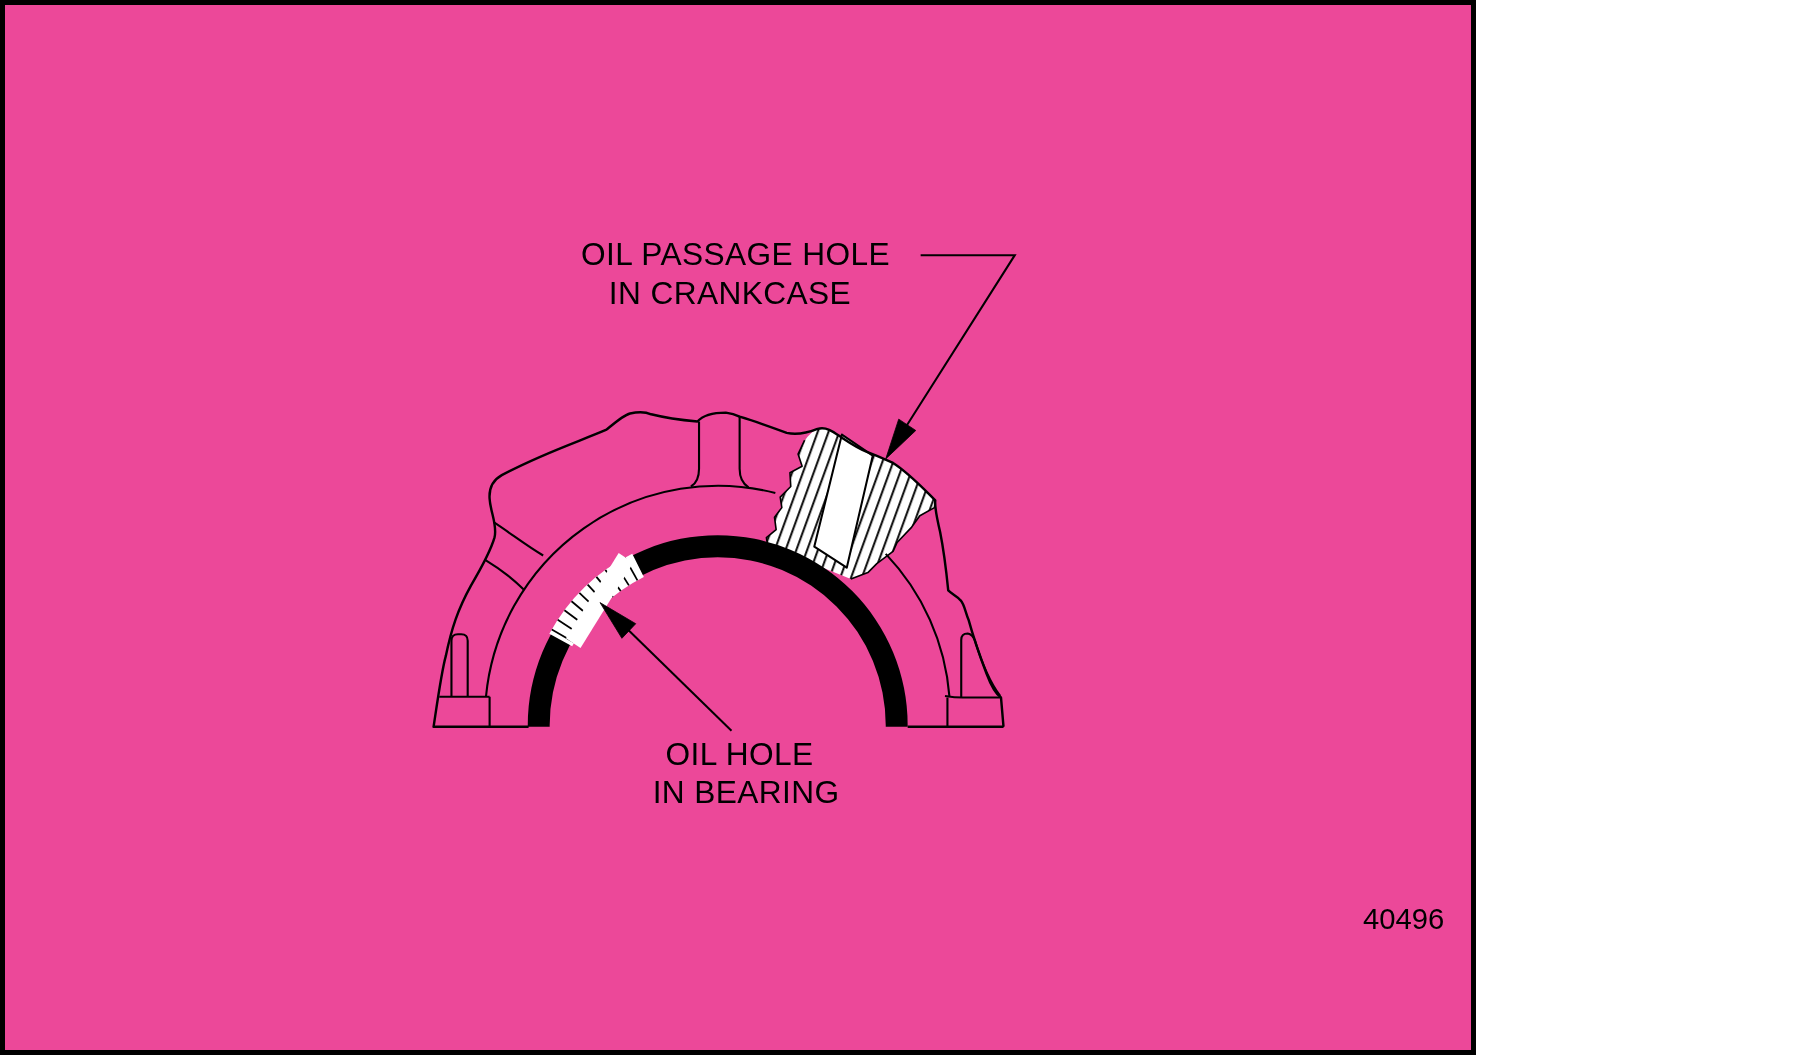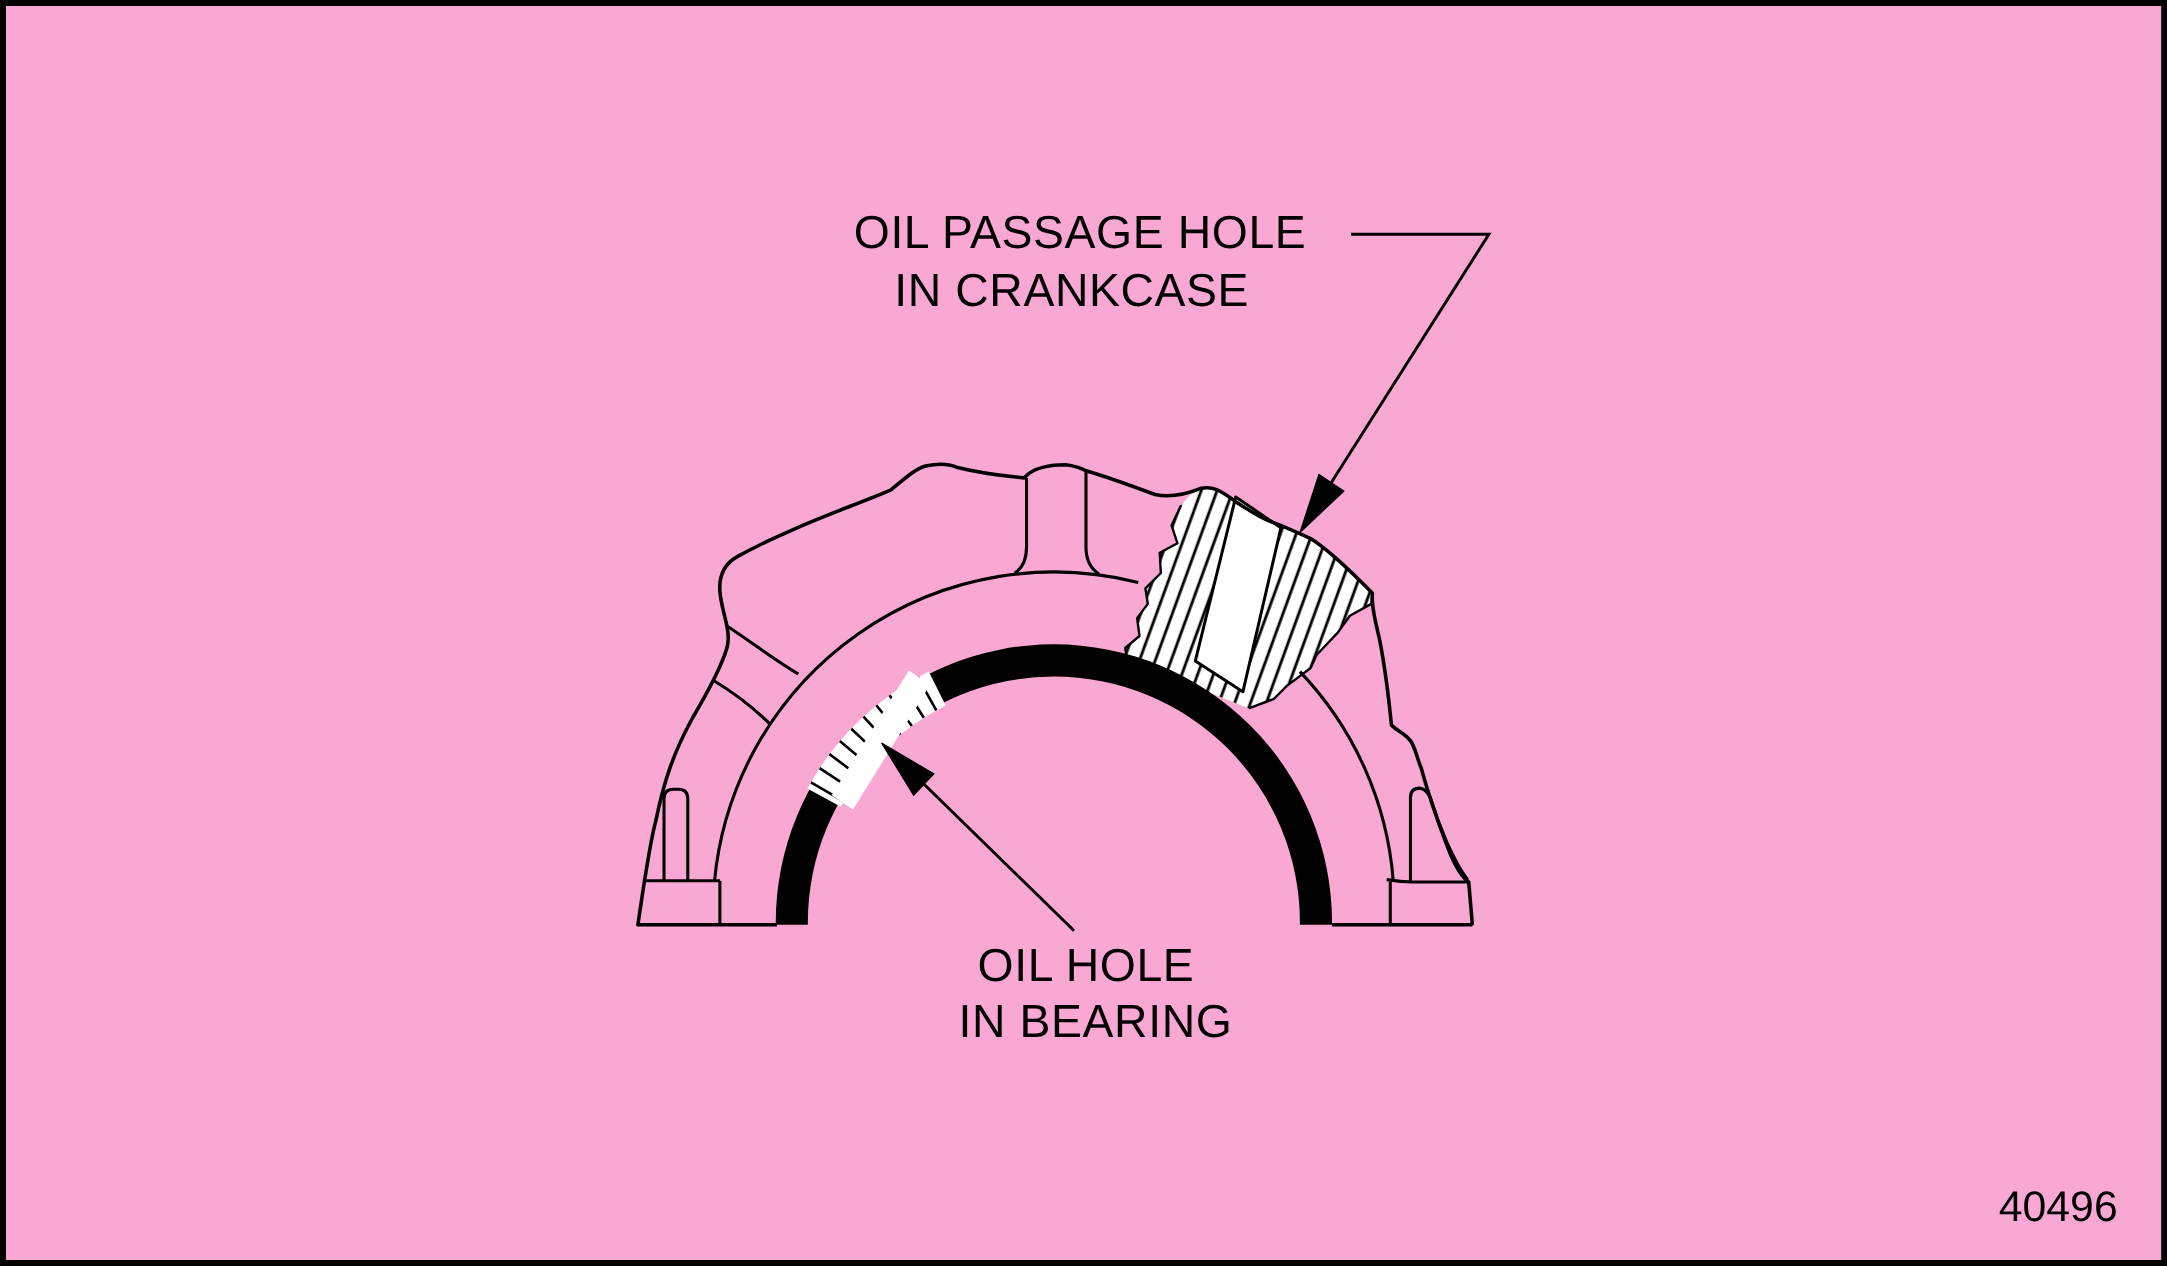--- a/index.html
+++ b/index.html
@@ -3,25 +3,25 @@
 <meta charset="utf-8">
 <style>
   html, body {
     margin: 0;
     padding: 0;
     background: #ffffff;
     font-family: "Liberation Sans", sans-serif;
   }
   .figure-frame {
     position: relative;
-    width: 1806px;
+    width: 1476px;
     height: 1055px;
     box-sizing: border-box;
     border: 5px solid #000000;
-    background: #f9a8d4;
+    background: #ec4899;
     overflow: hidden;
   }
   .figure-frame svg {
     position: absolute;
     inset: 0;
     width: 100%;
     height: 100%;
   }
   text.callout {
     font-family: "Liberation Sans", sans-serif;

